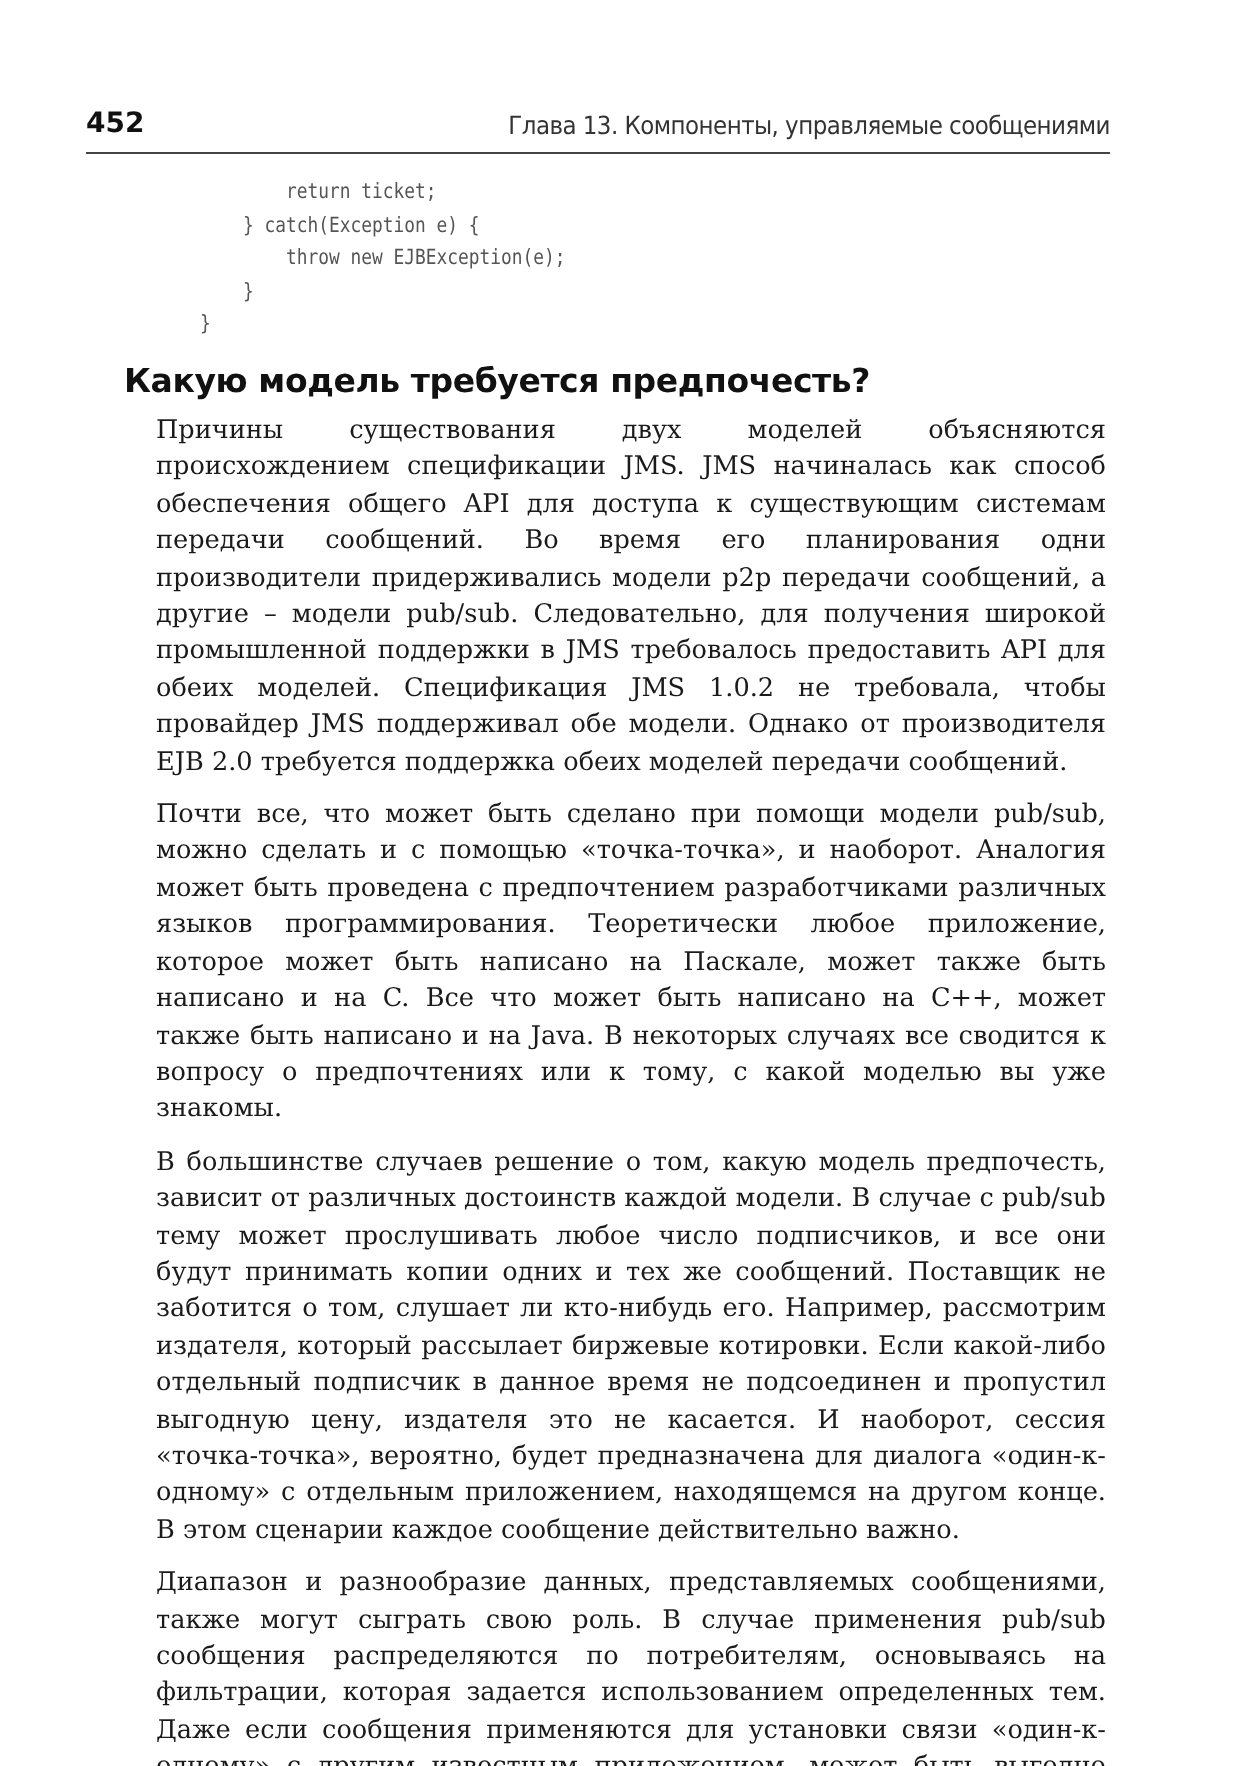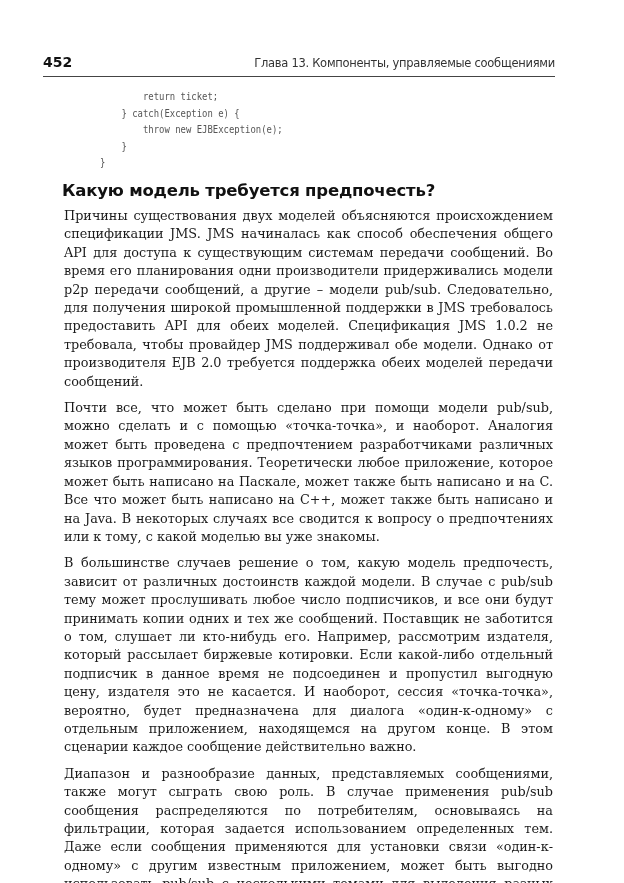--- a/index.html
+++ b/index.html
@@ -3,21 +3,21 @@
 <meta charset="utf-8">
 <style>
   html, body { margin: 0; padding: 0; background: #ffffff; }
   body { width: 624px; height: 883px; position: relative; overflow: hidden; color: #1a1a1a; }
   .header { position: absolute; left: 43px; top: 42px; width: 512px; height: 22px; border-bottom: 1.5px solid #444; margin-top: 12px; }
   .page-num { position: absolute; left: 0; top: 0; font-family: "DejaVu Sans", sans-serif; font-weight: bold; font-size: 14px; color: #111; }
   .running-head { position: absolute; right: 0; top: 1px; font-family: "DejaVu Sans", sans-serif; font-size: 12.5px; color: #333; letter-spacing: -0.3px; transform: scaleX(0.92); transform-origin: right; }
   .code { position: absolute; left: 100px; top: 88px; font-family: "DejaVu Sans Mono", monospace; font-size: 10.5px; color: #555; line-height: 16.5px; white-space: pre; transform: scaleX(0.85); transform-origin: left; }
   .heading { position: absolute; left: 62px; top: 181px; font-family: "DejaVu Sans", sans-serif; font-weight: bold; font-size: 16.5px; color: #111; letter-spacing: -0.2px; }
   .body { position: absolute; left: 62px; top: 207px; width: 491px; font-family: "DejaVu Serif", serif; font-size: 12.8px; line-height: 18.4px; text-align: justify; hyphens: manual; color: #1a1a1a; }
-  .body p { margin: 0 0 8px 2px; }
+  .body p { margin: 0 0 8px 16px; }
 </style>
 </head>
 <body>
 
 <div class="header">
   <span class="page-num">452</span>
   <span class="running-head">Глава 13. Компоненты, управляемые сообщениями</span>
 </div>
 
 <div class="code"><div>        return ticket;</div><div>    } catch(Exception e) {</div><div>        throw new EJBException(e);</div><div>    }</div><div>}</div></div>

